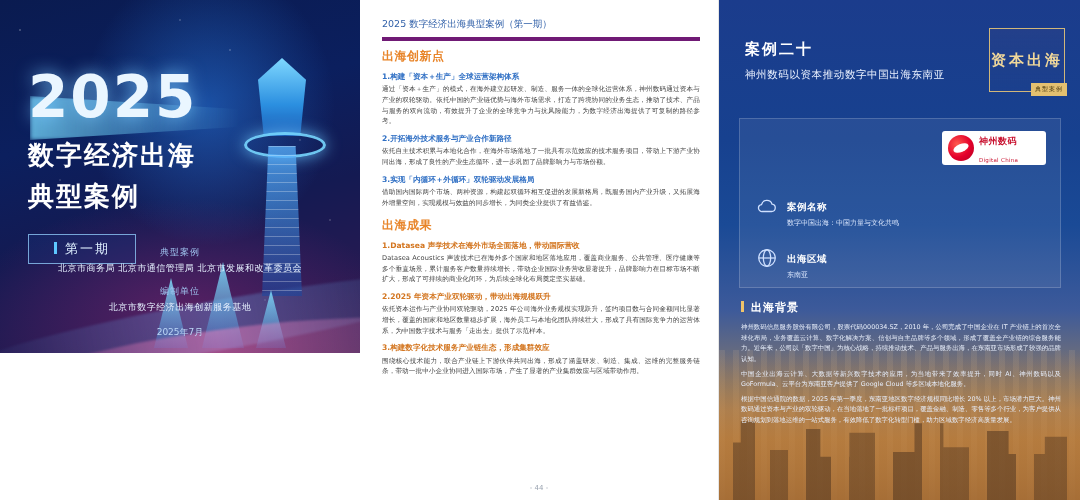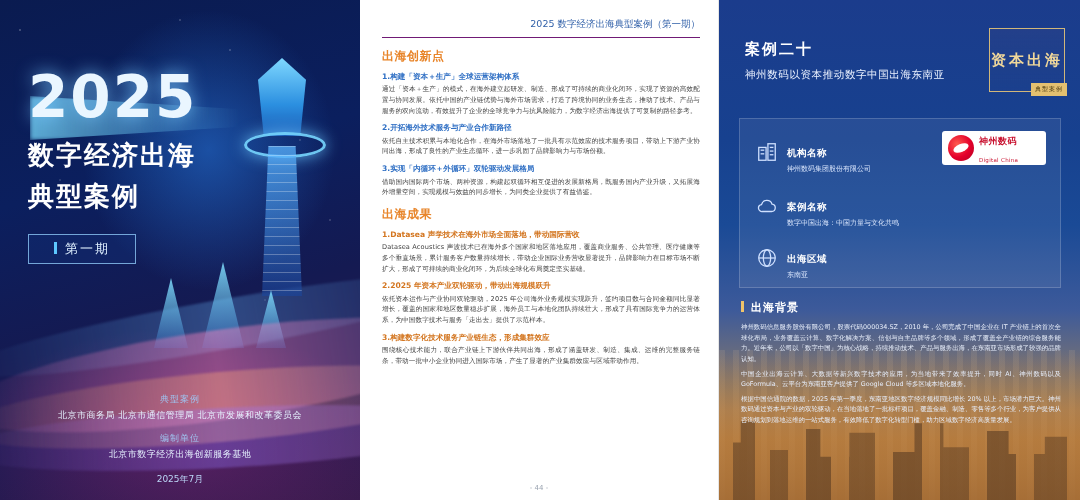--- a/index.html
+++ b/index.html
@@ -5,21 +5,21 @@
   html,body{margin:0;padding:0;}
   body{
     width:1080px;height:500px;overflow:hidden;
     font-family:"DejaVu Sans","Liberation Sans",sans-serif;
     background:#ffffff;
   }
   .page{position:relative;width:1080px;height:500px;display:flex;}
 
   
   .cover{
-    position:relative;width:360px;height:500px;flex:0 0 360px;
+    position:relative;width:360px;height:353px;flex:0 0 360px;
     background:
       radial-gradient(ellipse 180px 200px at 58% 30%, rgba(40,120,220,0.55) 0%, rgba(10,30,90,0) 70%),
       radial-gradient(ellipse 300px 160px at 50% 88%, rgba(150,40,120,0.45) 0%, rgba(10,20,70,0) 70%),
       linear-gradient(165deg,#0a1b50 0%, #0b1f5e 35%, #141a52 60%, #241a52 80%, #3a1b4e 100%);
     overflow:hidden;
   }
   .cover .stars{
     position:absolute;inset:0;
     background-image:
       radial-gradient(1px 1px at 20px 30px,rgba(255,255,255,.7),transparent),
@@ -95,21 +95,21 @@
   .cf-gap{height:10px;}
   .cf-date{margin-top:12px;font-size:9px;color:#bcd6f7;}
 
   
   .mid{
     position:relative;width:358px;height:500px;flex:0 0 358px;
     background:#ffffff;border-right:1px solid #e6e6e6;padding:0;
   }
   .mid-header{
     position:absolute;left:22px;right:18px;top:18px;
-    font-size:9.5px;color:#2f5fa8;padding-bottom:6px;border-bottom:1px solid #701a75;text-align:right;
+    font-size:9.5px;color:#2f5fa8;padding-bottom:6px;border-bottom:4px solid #701a75;
   }
   .mid-body{position:absolute;left:22px;right:18px;top:46px;bottom:26px;overflow:hidden;}
   .sec-title{
     color:#e8852a;font-size:12px;font-weight:bold;margin:8px 0 6px;letter-spacing:.5px;
   }
   .sec-title.first{margin-top:2px;}
   .para-h{color:#2f6fc4;font-size:7.6px;font-weight:bold;margin:6px 0 2px;line-height:1.5;}
   .para-h.org{color:#d3751f;}
   .para{
     font-size:6.6px;color:#444;line-height:1.62;text-align:justify;margin:0 0 4px;
@@ -231,21 +231,21 @@
       <div class="cf-date">2025年7月</div>
     </div>
   </div>
 
   <div class="mid">
     <div class="mid-header">2025 数字经济出海典型案例（第一期）</div>
     <div class="mid-body">
       <div class="sec-title first">出海创新点</div>
 
       <div class="para-h">1.构建「资本＋生产」全球运营架构体系</div>
-      <div class="para">通过「资本＋生产」的模式，在海外建立起研发、制造、形成了可持续的商业化闭环，实现了资源的高效配置与协同发展。依托中国的产业链优势与海外市场需求，打造了跨境协同的业务生态，推动了技术、产品与服务的双向流动，有效提升了企业的全球竞争力与抗风险能力，为数字经济出海提供了可复制的路径参考。</div>
+      <div class="para">通过「资本＋生产」的模式，在海外建立起研发、制造、服务一体的全球化运营体系，神州数码通过资本与产业的双轮驱动。依托中国的产业链优势与海外市场需求，打造了跨境协同的业务生态，推动了技术、产品与服务的双向流动，有效提升了企业的全球竞争力与抗风险能力，为数字经济出海提供了可复制的路径参考。</div>
 
       <div class="para-h">2.开拓海外技术服务与产业合作新路径</div>
       <div class="para">依托自主技术积累与本地化合作，在海外市场落地了一批具有示范效应的技术服务项目，带动上下游产业协同出海，形成了良性的产业生态循环，进一步巩固了品牌影响力与市场份额。</div>
 
       <div class="para-h">3.实现「内循环＋外循环」双轮驱动发展格局</div>
       <div class="para">借助国内国际两个市场、两种资源，构建起双循环相互促进的发展新格局，既服务国内产业升级，又拓展海外增量空间，实现规模与效益的同步增长，为同类企业提供了有益借鉴。</div>
 
       <div class="sec-title">出海成果</div>
 
       <div class="para-h org">1.Datasea 声学技术在海外市场全面落地，带动国际营收</div>
@@ -276,37 +276,20 @@
 
     <div class="r-card">
       <div class="r-logo">
         <span class="mark"></span>
         <span class="txt">
           <span class="cn">神州数码</span><br>
           <span class="en">Digital China</span>
         </span>
       </div>
 
-      <div class="kv k1">
-        <span class="ico">
-          <svg viewBox="0 0 24 24" fill="none" stroke="currentColor" stroke-width="1.4">
-            <rect x="3" y="7" width="8" height="14"></rect>
-              <rect x="13" y="3" width="8" height="18"></rect>
-            <line x1="5" y1="10" x2="9" y2="10"></line>
-              <line x1="5" y1="14" x2="9" y2="14"></line>
-            <line x1="15" y1="7" x2="19" y2="7"></line>
-              <line x1="15" y1="11" x2="19" y2="11"></line>
-              <line x1="15" y1="15" x2="19" y2="15"></line>
-          </svg>
-        </span>
-        <span>
-          <span class="lab">机构名称</span>
-          <span class="val" style="display:block">神州数码集团股份有限公司</span>
-        </span>
-      </div>
 
       <div class="kv k2">
         <span class="ico">
           <svg viewBox="0 0 24 24" fill="none" stroke="currentColor" stroke-width="1.4">
             <path d="M7 18h10a4 4 0 0 0 .5-7.97A6 6 0 0 0 6 10.5 3.75 3.75 0 0 0 7 18z"></path>
           </svg>
         </span>
         <span>
           <span class="lab">案例名称</span>
           <span class="val" style="display:block">数字中国出海：中国力量与文化共鸣</span>

